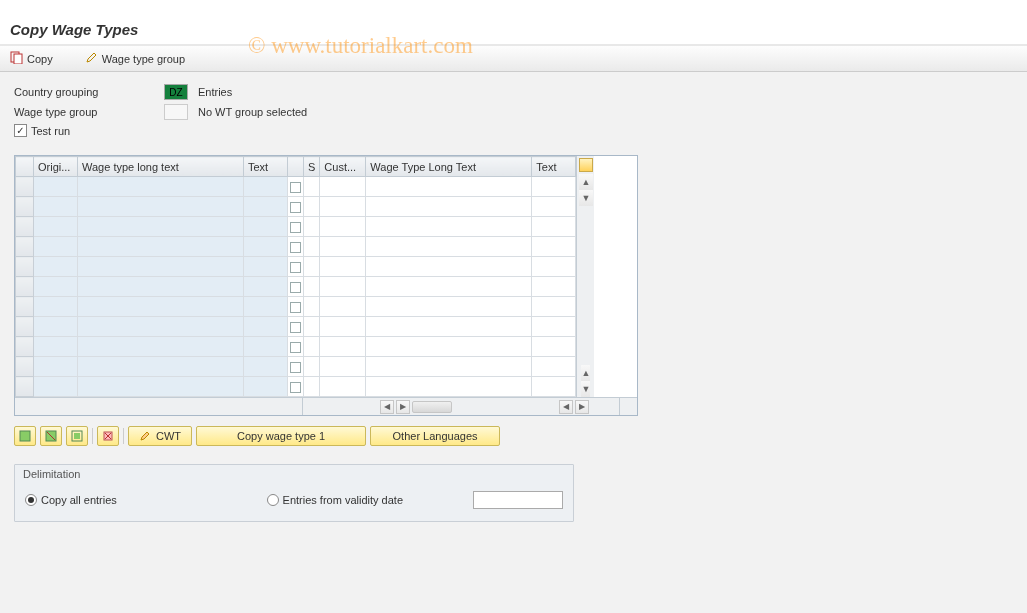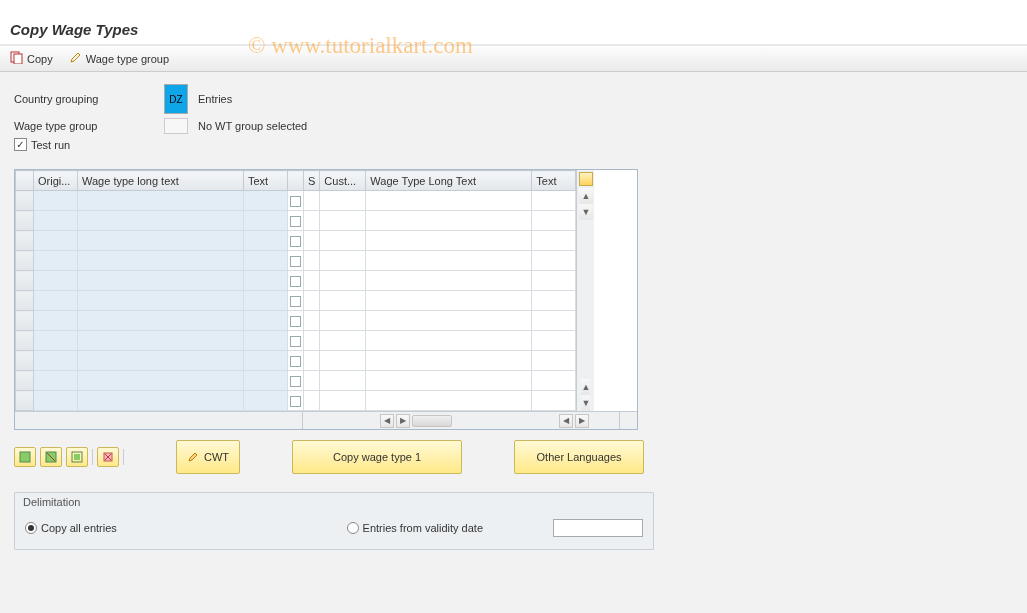--- a/index.html
+++ b/index.html
@@ -23,21 +23,21 @@
     font-style: italic;
     font-size: 15px;
     color: #333;
   }
   .toolbar {
     background: linear-gradient(#fdfdfd, #eaeaea);
     border-bottom: 1px solid #ccc;
     padding: 5px 10px;
     display: flex;
     align-items: center;
-    gap: 16px;
+    gap: 32px;
   }
   .toolbar-btn {
     display: inline-flex;
     align-items: center;
     gap: 4px;
     cursor: pointer;
     color: #333;
   }
   .content {
     padding: 12px 14px;
@@ -46,25 +46,25 @@
     display: flex;
     align-items: center;
     margin-bottom: 4px;
   }
   .form-label {
     width: 150px;
     color: #333;
   }
   .tiny-input {
     width: 24px;
-    height: 30px;
+    height: 16px;
     border: 1px solid #aaa;
     font-size: 10px;
     text-align: center;
-    background: #0ea5e9;
+    background: #15803d;
     margin-right: 10px;
   }
   .ro-input {
     width: 24px;
     height: 16px;
     border: 1px solid #ccc;
     background: #f7f7f7;
     margin-right: 10px;
   }
   .form-text {
@@ -213,33 +213,32 @@
     align-items: center;
     justify-content: center;
     font-size: 10px;
     cursor: pointer;
   }
   .cwt-btn, .wide-btn {
     height: 20px;
     background: linear-gradient(#fff9d5,#ffe988);
     border: 1px solid #cbb85a;
     border-radius: 2px;
-    padding: 16px 10px;
+    padding: 2px 10px;
     display: inline-flex;
     align-items: center;
     cursor: pointer;
     gap: 5px;
     color: #333;
-    margin-left: 48px;
   }
   .wide-btn.lg { width: 170px; justify-content: center; }
   .wide-btn.md { width: 130px; justify-content: center; }
   .group-box {
     margin-top: 18px;
-    width: 640px;
+    width: 560px;
     border: 1px solid #c9cfd6;
     background: #edf0f3;
     border-radius: 1px;
   }
   .group-title {
     padding: 3px 8px;
     color: #555;
   }
   .group-body {
     padding: 8px 10px 12px 10px;

